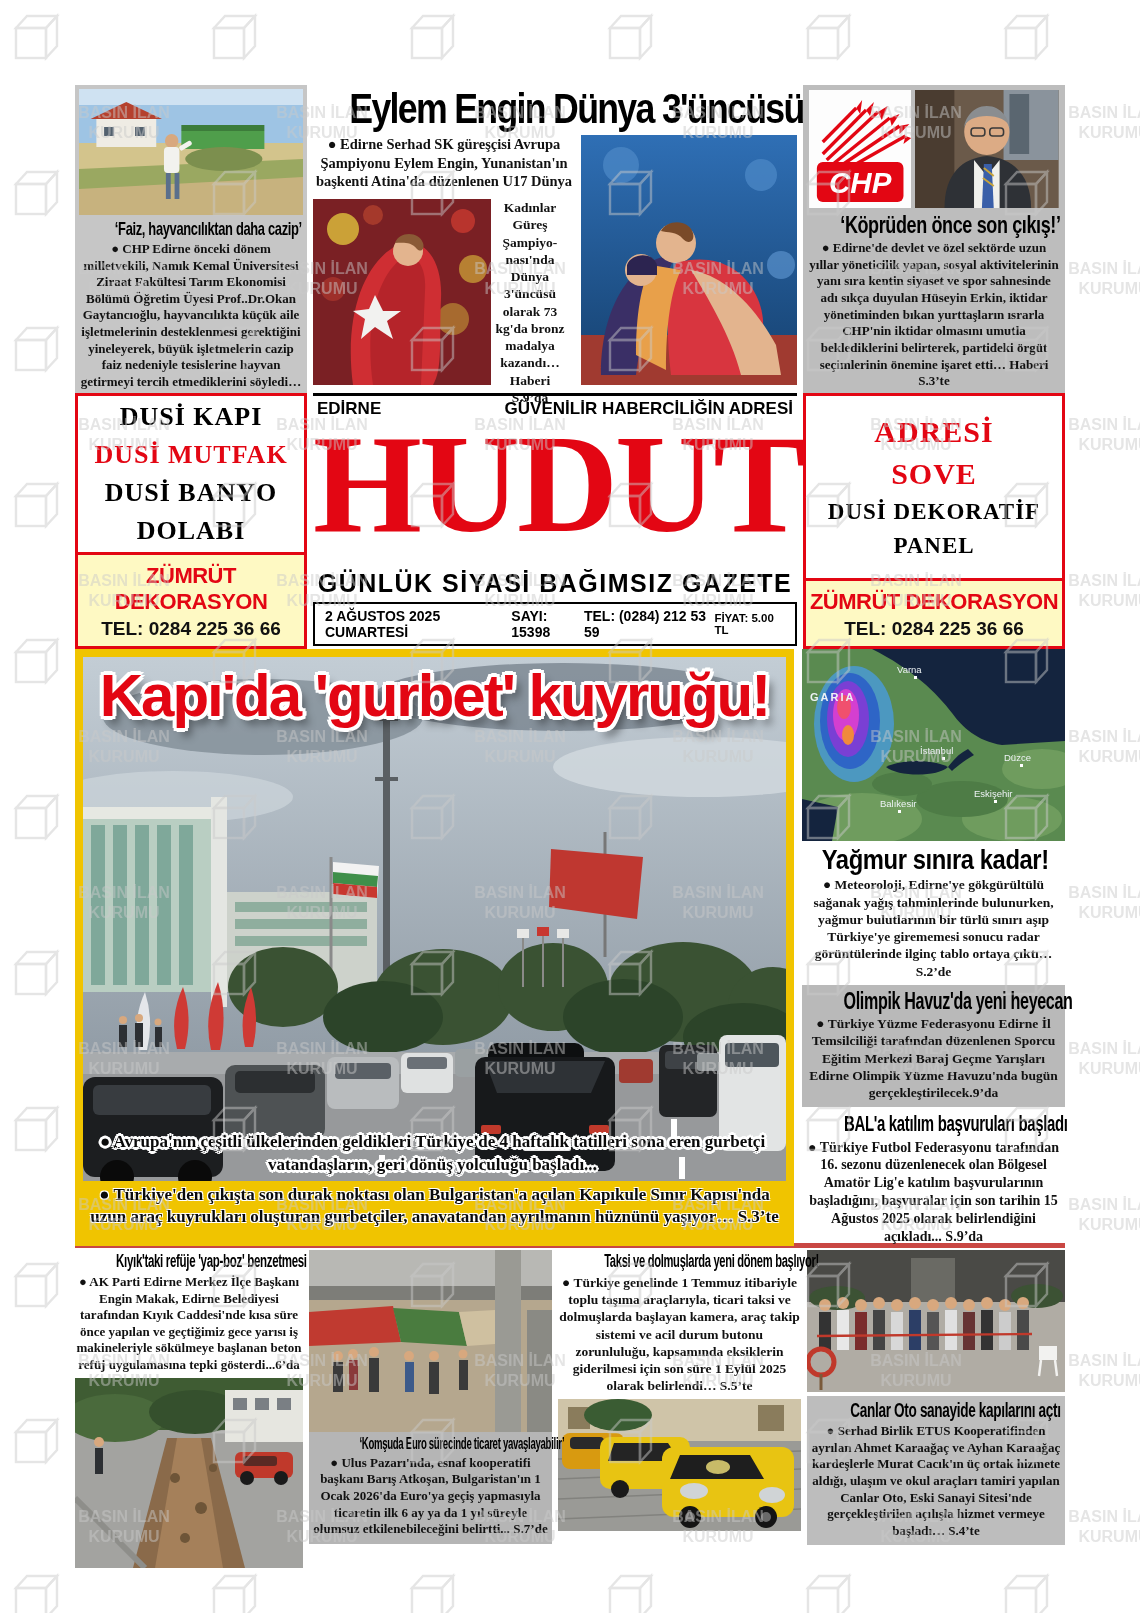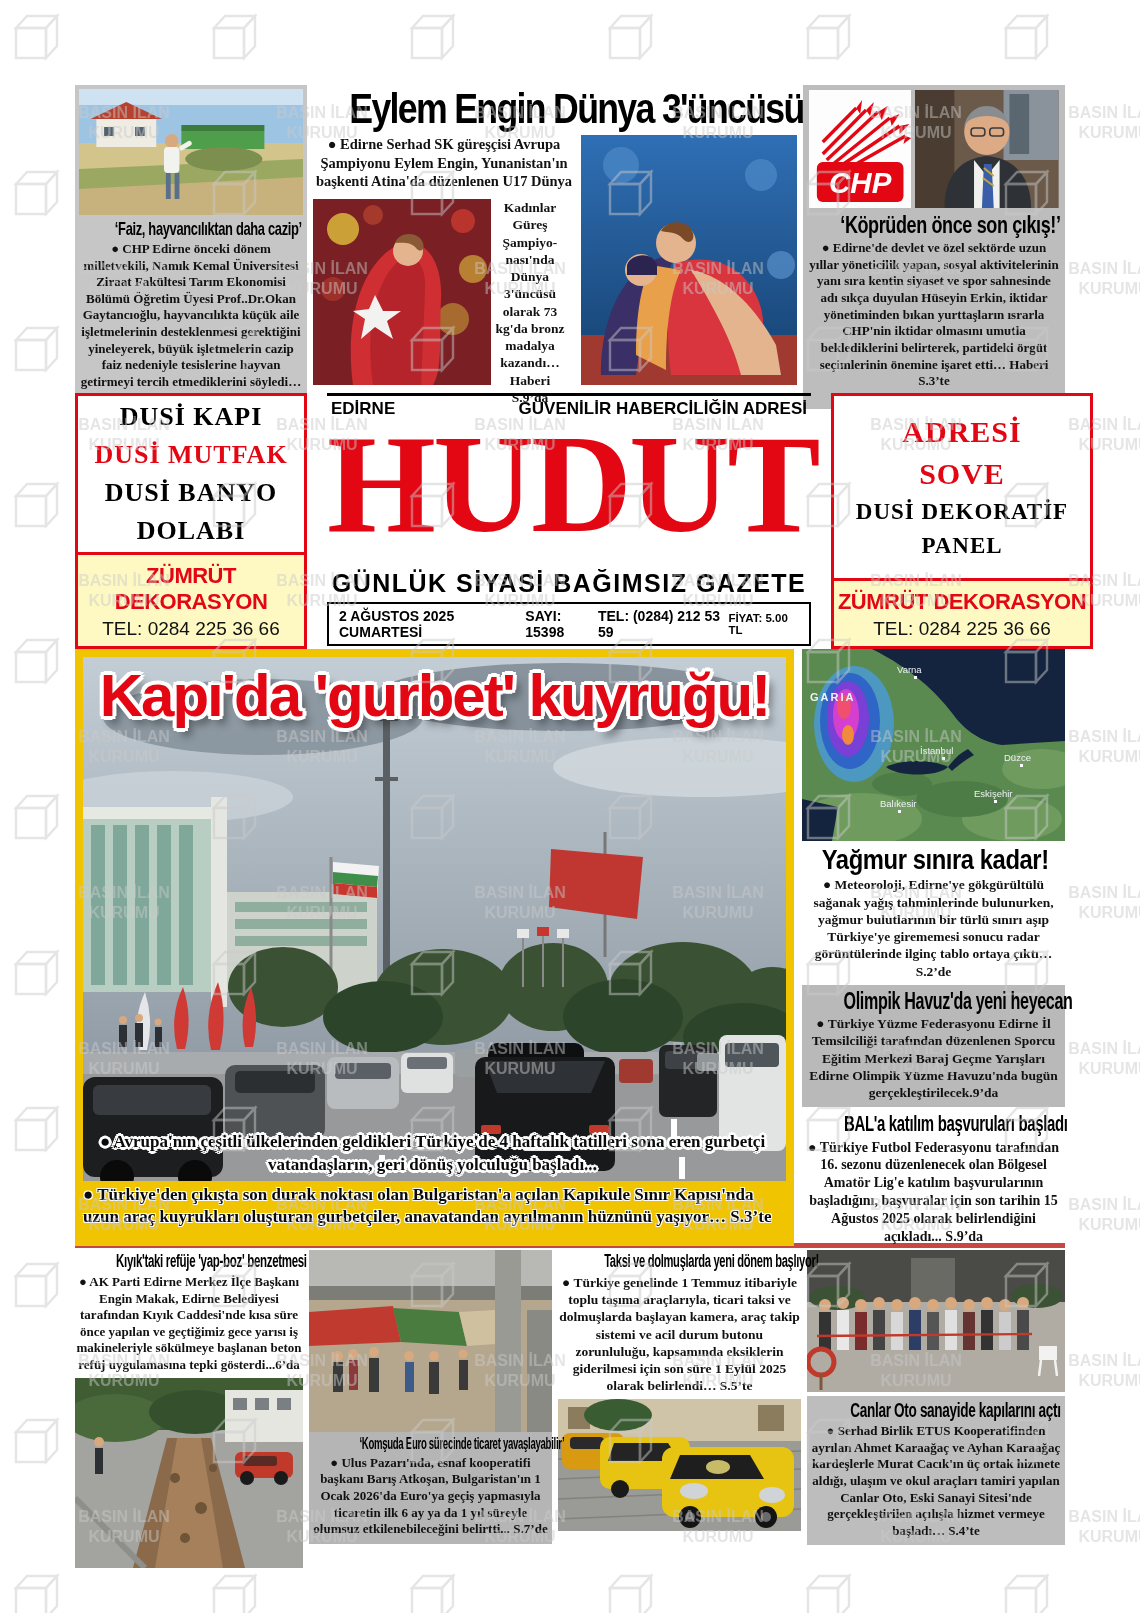--- a/index.html
+++ b/index.html
@@ -23,30 +23,30 @@
   .tc-art .main-hl { grid-column:1/3; font-size:42px; --sx:0.85; letter-spacing:-2px; margin-top:2px; }
   .tc-intro { grid-column:1; grid-row:2; font-size:14.5px; }
   .tc-bottom { grid-column:1; grid-row:3; display:flex; gap:0; }
   .tc-side { width:78px; font-size:13.5px; }
   .tc-photo-r { grid-column:2; grid-row:2/4; }
   .tr-art { background:#bdbdbd; padding:5px 6px; }
   .tr-art .hl { font-size:24px; --sx:0.75; margin:4px 0 3px; }
   .logo-row { display:flex; gap:4px; height:118px; }
 
   
-  .mast-row { display:grid; grid-template-columns:232px 484px 262px; gap:20px; height:248px; margin-top:6px; }
+  .mast-row { display:grid; grid-template-columns:232px 484px 262px; gap:6px; height:248px; margin-top:6px; }
   .adbox { border:3px solid #e30613; display:flex; flex-direction:column; }
   .ad-top { flex:1; display:flex; flex-direction:column; justify-content:center; align-items:center;
             gap:8px; background:#fff; padding:6px 2px; }
   .ad-line { font-family:"Liberation Serif", serif; font-weight:bold; font-size:26px; letter-spacing:1px; color:#000; }
   .ad-red { color:#e30613; }
   .ad-bot { border-top:3px solid #e30613; background:#fef9c3; padding:8px 2px 6px; text-align:center; }
   .ad-brand { font-family:"Liberation Sans", sans-serif; font-weight:bold; font-size:22px; color:#e30613;
               letter-spacing:-0.5px; }
-  .ad-tel { font-family:"Liberation Sans", sans-serif; font-weight:normal; font-size:19px; color:#111; margin-top:3px; }
+  .ad-tel { font-family:"Liberation Sans", sans-serif; font-weight:bold; font-size:19px; color:#111; margin-top:3px; }
   .mast-center { border-top:3px solid #000; padding-top:3px; display:flex; flex-direction:column; }
   .slogan-row { display:flex; justify-content:space-between; align-items:center; padding:0 4px; }
   .slogan-row span { font-family:"Liberation Sans", sans-serif; font-weight:bold; font-size:17px; color:#000; }
   .paper-title { font-family:"Liberation Serif", serif; font-weight:bold; color:#e30613; font-size:140px;
                  line-height:0.93; text-align:center; letter-spacing:-3px; transform:scaleX(1.0); }
   .paper-sub { font-family:"Liberation Sans", sans-serif; font-weight:bold; font-size:25px; text-align:center;
                letter-spacing:1.5px; color:#000; margin-top:20px; }
   .dateline { border:2px solid #000; margin-top:4px; display:flex; justify-content:space-between;
               align-items:center; padding:4px 10px; }
   .dateline span { font-family:"Liberation Sans", sans-serif; font-weight:bold; font-size:14px; color:#000; }
@@ -57,21 +57,21 @@
   .main-story { background:#f0c400; padding:8px; position:relative; }
   .photo-wrap { position:relative; height:524px; overflow:hidden; }
   .main-hline { position:absolute; top:4px; left:0; right:0; z-index:5; text-align:center;
                 font-family:"Liberation Sans", sans-serif; font-weight:bold; font-size:60px; letter-spacing:-2px;
                 color:#e30613;
                 text-shadow:-3px -3px 0 #fff,3px -3px 0 #fff,-3px 3px 0 #fff,3px 3px 0 #fff,
                             -4px 0 0 #fff,4px 0 0 #fff,0 -4px 0 #fff,0 4px 0 #fff,6px 8px 9px rgba(0,0,0,.45); }
   .cap1 { position:absolute; bottom:4px; left:6px; right:10px; z-index:5; text-align:center;
           font-family:"Liberation Serif", serif; font-weight:bold; font-size:17px; line-height:1.35; color:#0a0a0a;
           text-shadow:-2px -2px 0 #fff,2px -2px 0 #fff,-2px 2px 0 #fff,2px 2px 0 #fff,-3px 0 0 #fff,3px 0 0 #fff,0 3px 0 #fff,0 -3px 0 #fff; }
-  .cap2 { height:50px; display:flex; align-items:center; justify-content:center; text-align:left;
+  .cap2 { height:50px; display:flex; align-items:center; justify-content:center; text-align:center;
           font-family:"Liberation Serif", serif; font-weight:bold; font-size:17px; line-height:1.3; color:#0a0a0a;
           text-shadow:-1px -1px 0 #fff,1px -1px 0 #fff,-1px 1px 0 #fff,1px 1px 0 #fff; }
   .rail { display:flex; flex-direction:column; }
   .rail .hl-lg { font-size:28px; --sx:0.85; margin:4px 0 2px; }
   .rail .body-txt { font-size:13.5px; }
   .olimpik-box { background:#b9b9b9; margin-top:5px; padding:4px 3px 6px; }
   .olimpik-box .hl { font-size:23px; --sx:0.7; margin-bottom:2px; }
   .bal-sec { margin-top:5px; }
   .bal-sec .hl { font-size:22px; --sx:0.68; margin-bottom:3px; }
   .bal-sec .body-txt { font-size:14px; }

